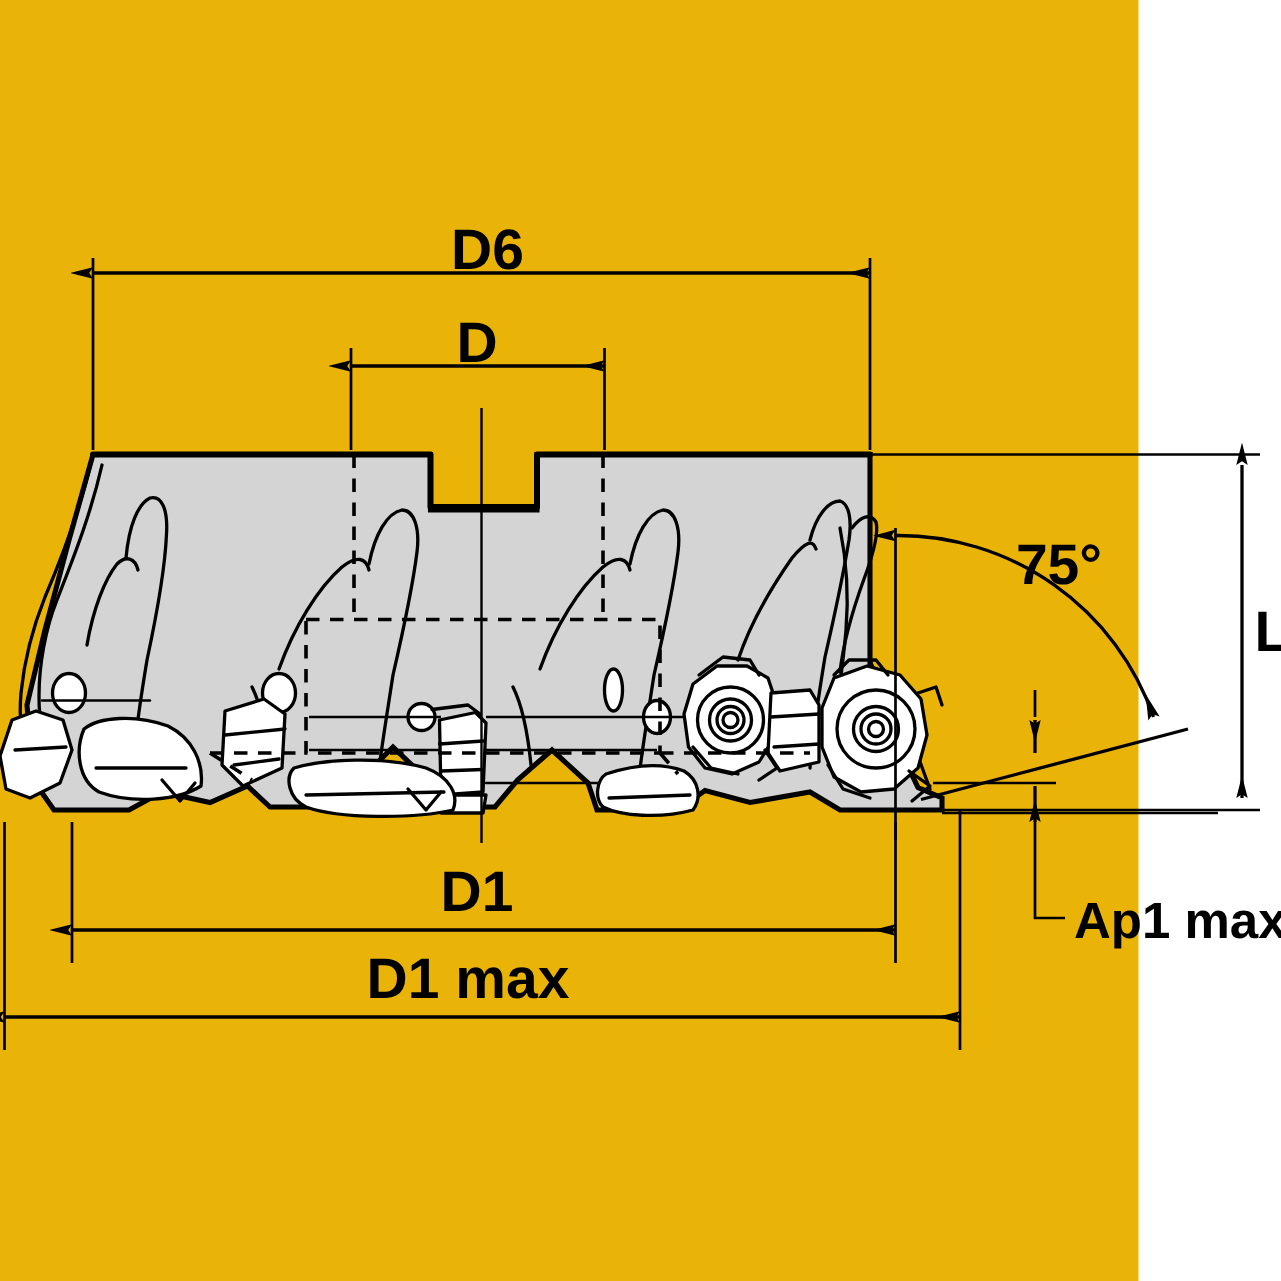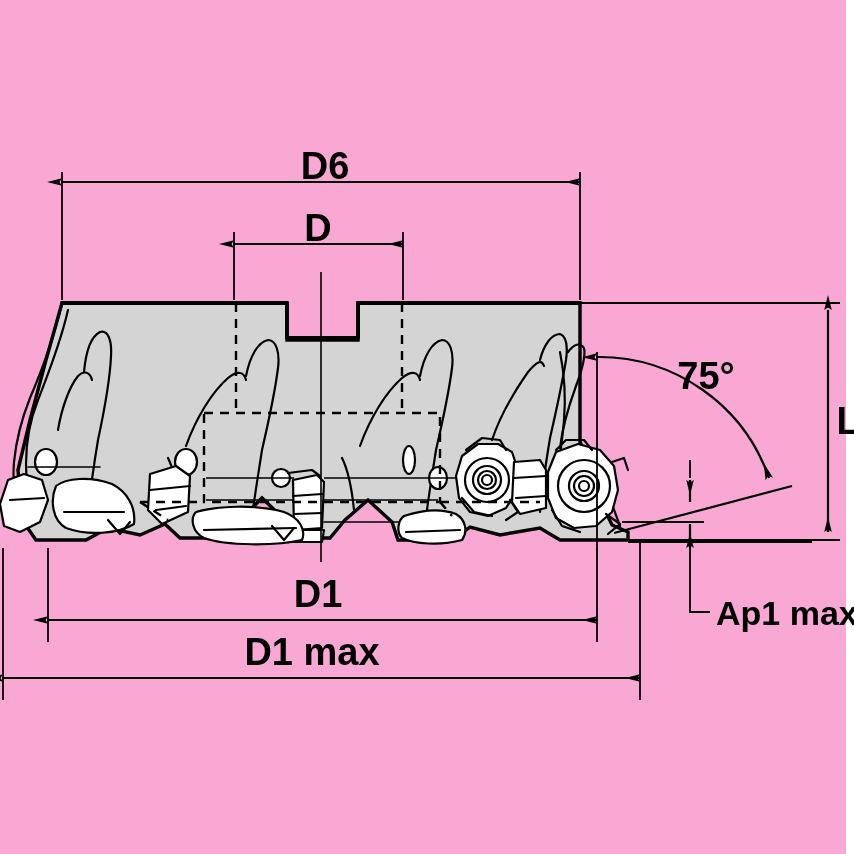--- a/index.html
+++ b/index.html
@@ -8,23 +8,23 @@
     background: #ffffff;
   }
   body {
     width: 854px;
     height: 854px;
     font-family: "Liberation Sans", sans-serif;
     overflow: hidden;
   }
   #drawing-root {
     position: relative;
-    width: 846px;
+    width: 759px;
     height: 854px;
-    background: #f9a8d4;
+    background: #eab308;
   }
   svg#tech-drawing {
     display: block;
     width: 854px;
     height: 854px;
   }
   .dim-text {
     font-family: "Liberation Sans", sans-serif;
     font-weight: bold;
     fill: #000000;

